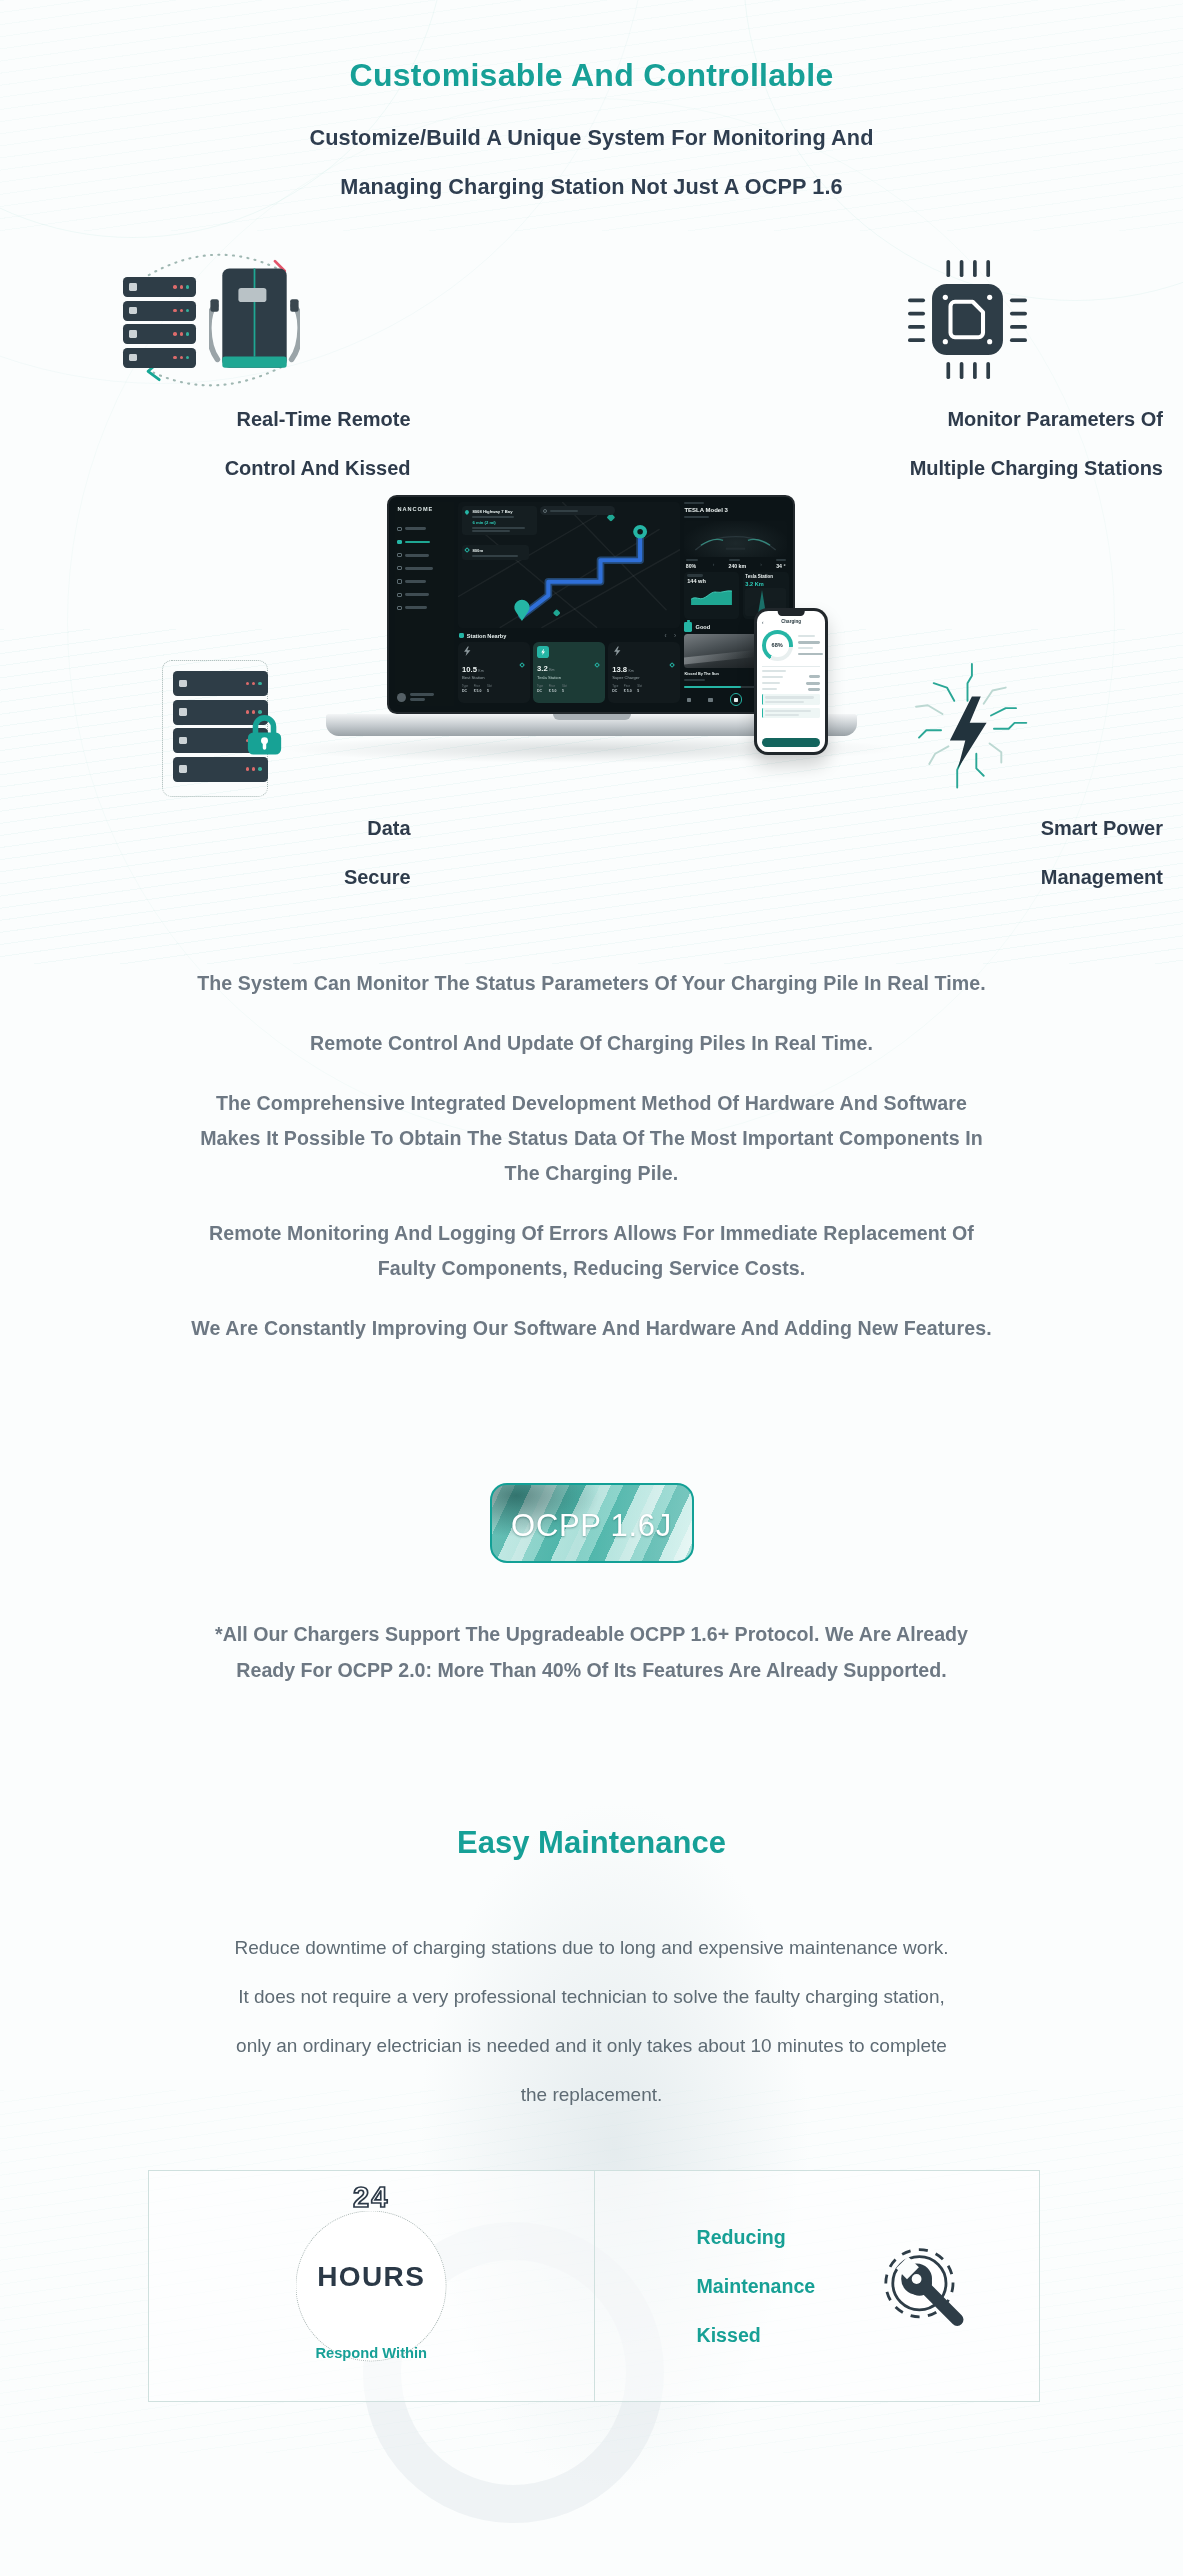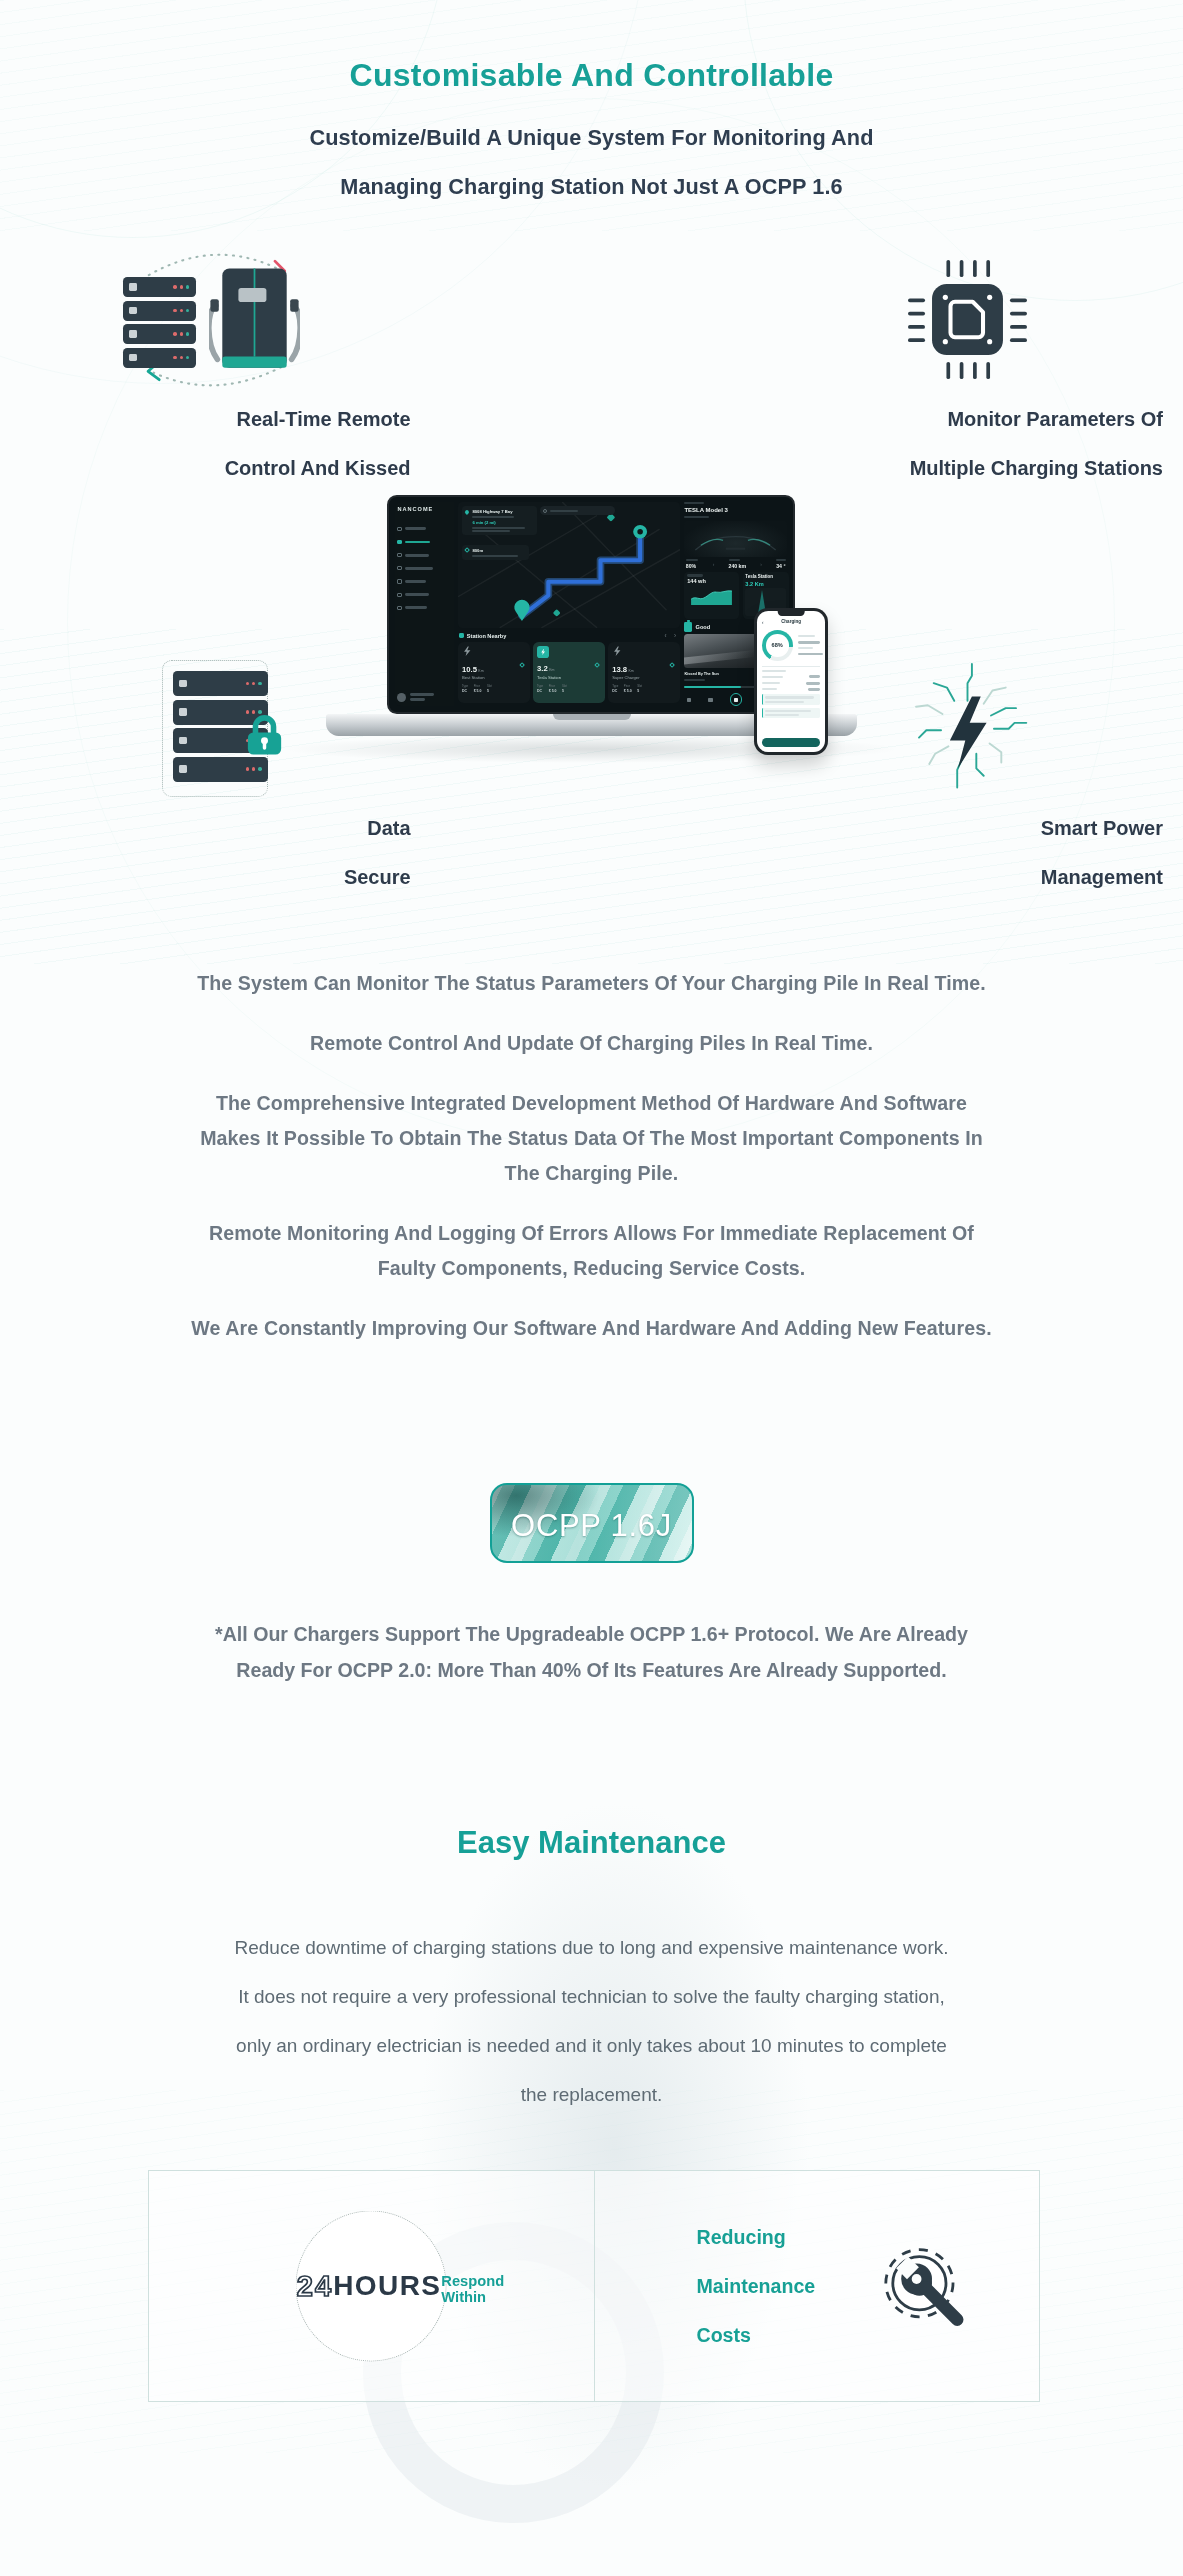--- a/index.html
+++ b/index.html
@@ -165,21 +165,21 @@
 
   .footnote { position:absolute; top:1616px; width:100%; text-align:center; color:#6D7883; font-size:19.6px; font-weight:700; line-height:36px; }
 
   
   .em-title { position:absolute; top:1825px; width:100%; text-align:center; font-size:31px; font-weight:700; color:#16A097; }
   .em-paras { position:absolute; top:1923px; left:50%; transform:translateX(-50%); width:1062px; text-align:center; color:#5E6B74; font-size:19px; font-weight:400; line-height:49px; }
 
   .respond-box { position:absolute; left:148px; top:2170px; width:892px; height:232px; border:0.7px solid #cfe0de; background:rgba(255,255,255,.55); display:flex; }
   .rb-cell { flex:1; position:relative; }
   .rb-cell + .rb-cell { border-left:0.7px solid #cfe0de; }
-  .hours-circle { position:absolute; left:50%; top:50%; transform:translate(-50%,-50%); width:151px; height:151px; border:1.4px dotted #a9b6b4; border-radius:50%; display:flex; flex-direction:row; align-items:center; justify-content:flex-start; background:#fff; }
+  .hours-circle { position:absolute; left:50%; top:50%; transform:translate(-50%,-50%); width:151px; height:151px; border:1.4px dotted #a9b6b4; border-radius:50%; display:flex; flex-direction:column; align-items:center; justify-content:flex-end; background:#fff;gap:48px; }
   .h24 { font-size:29px; font-weight:800; color:#fff; -webkit-text-stroke:1.7px #2b3947; letter-spacing:2.1px; }
   .hword { font-size:28px; font-weight:800; color:#2b3947; letter-spacing:1.4px; margin-top:-1.4px; }
   .hsub { font-size:14.7px; font-weight:700; color:#17A097; margin-top:4.2px; }
   .reduce-wrap { display:flex; align-items:center; height:100%; padding-left:78px; gap:61px; }
   .reduce-txt { font-size:19.6px; font-weight:700; color:#17A095; line-height:49px;margin-left:24px; }
 
   .goal { position:absolute; top:2466px; width:100%; text-align:center; font-size:26px; color:#1AA39B; font-weight:400; }
   .goal b { font-weight:800; }
 </style>
 </head>
@@ -697,21 +697,21 @@
         <div class="h24">24</div>
         <div class="hword">HOURS</div>
         <div class="hsub">Respond Within</div>
       </div>
     </div>
     <div class="rb-cell">
       <div class="reduce-wrap">
         <div class="reduce-txt">
           <div>Reducing</div>
           <div>Maintenance</div>
-          <div>Costs</div>
+          <div>Kissed</div>
         </div>
         <svg width="98" height="98" viewBox="0 0 140 140">
           <circle cx="62" cy="66" r="48" fill="none" stroke="#2e3d47" stroke-width="4" stroke-dasharray="13 12"></circle>
           <circle cx="62" cy="66" r="38" fill="#fff" stroke="#2e3d47" stroke-width="4"></circle>
           <circle cx="62" cy="66" r="16" fill="#fff" stroke="#2e3d47" stroke-width="4"></circle>
           <g>
             <circle cx="58" cy="60" r="22" fill="#2e3d47"></circle>
             <rect x="34" y="32" width="22" height="24" fill="#fbfdfd" transform="rotate(45 45 44)"></rect>
             <circle cx="58" cy="60" r="7" fill="#fbfdfd"></circle>
             <path d="M70,72 L116,118" stroke="#2e3d47" stroke-width="18" stroke-linecap="round"></path>

